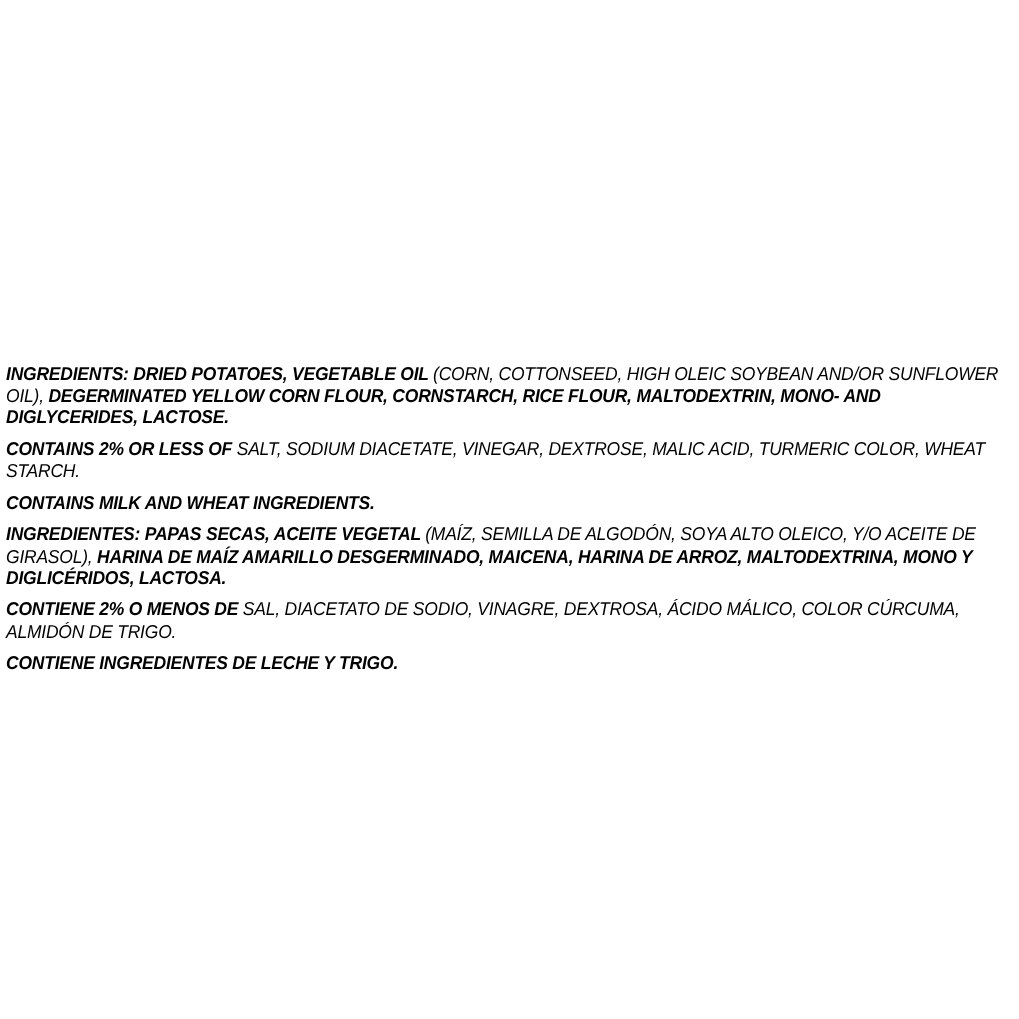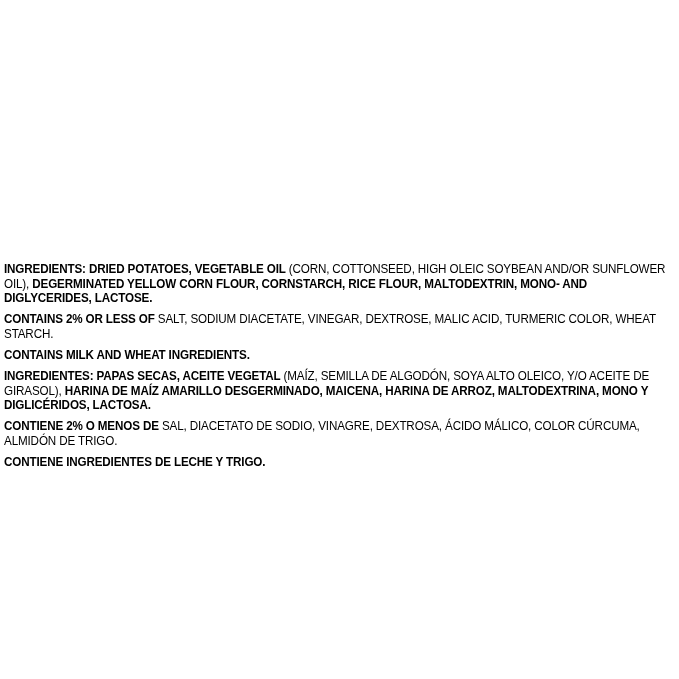--- a/index.html
+++ b/index.html
@@ -16,22 +16,23 @@
   }
   .page {
     position: relative;
     width: 679px;
     height: 679px;
     box-sizing: border-box;
   }
   .panel {
     position: absolute;
     left: 4px;
-    top: 262px;
+    top: 242px;
     width: 675px;
+    font-style: italic;
   }
   .block {
     font-size: 12.4px;
     line-height: 14.6px;
     letter-spacing: -0.15px;
     font-stretch: condensed;
     transform-origin: left top;
     transform: scaleX(0.94);
     width: 716px;
     margin: 0 0 6.5px 0;

